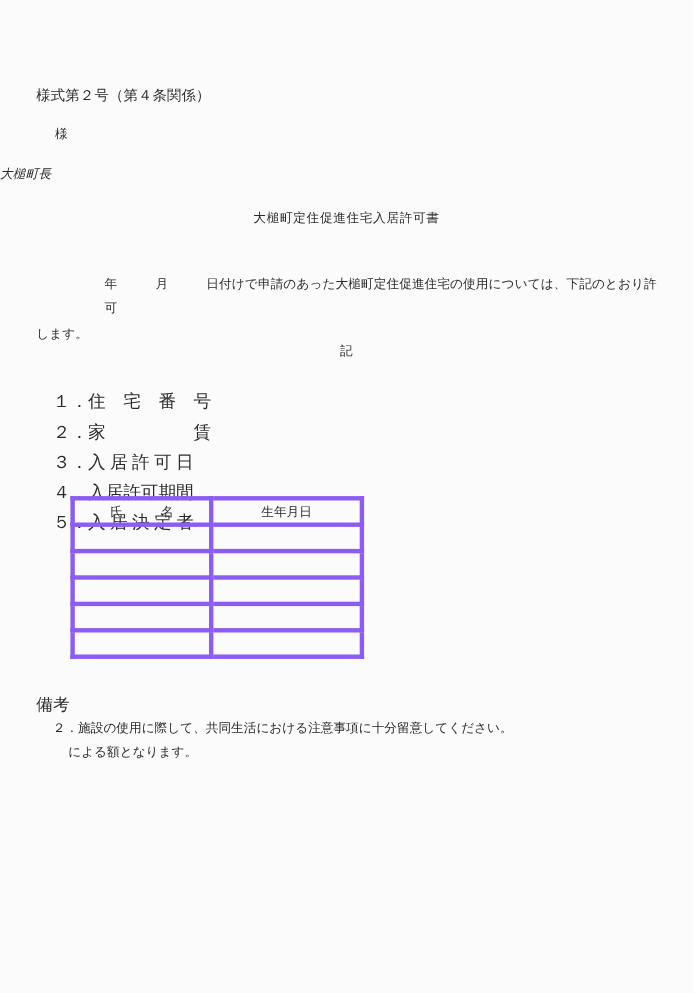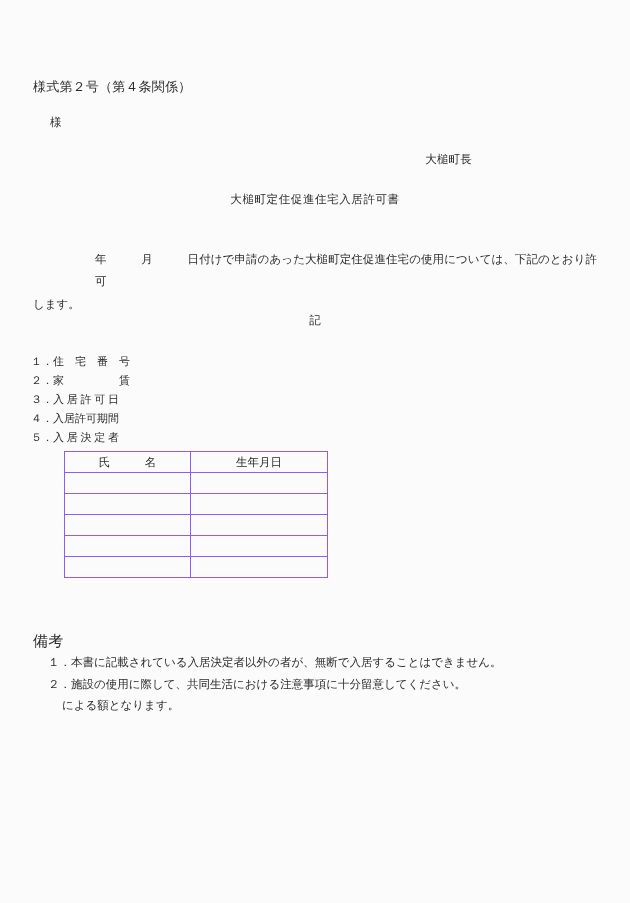--- a/index.html
+++ b/index.html
@@ -54,22 +54,22 @@
   .addressee {
     left: 50px;
     top: 114px;
     font-size: 11.5px;
   }
 
   .issuer {
     left: 0;
     top: 151px;
     width: 472px;
-    text-align: right;
-    font-size: 11.5px;
+    font-size: 11.5px;
+    font-style: italic;
   }
 
   .doc-title {
     left: 0;
     top: 191px;
     width: 630px;
     text-align: center;
     font-size: 11.5px;
     letter-spacing: 0.6px;
   }
@@ -95,42 +95,42 @@
     left: 0;
     top: 312px;
     width: 630px;
     text-align: center;
     font-size: 11.5px;
   }
 
   
   .items {
     position: absolute;
-    left: 31px;
+    left: 48px;
     top: 352px;
-    font-size: 11px;
+    font-size: 16px;
   }
   .items .item {
     line-height: 1.72;
     white-space: pre;
   }
 
   
   .resident-table {
     position: absolute;
     left: 64px;
     top: 451px;
     width: 263px;
     border-collapse: collapse;
     table-layout: fixed;
     font-size: 11.5px;
   }
   .resident-table th,
   .resident-table td {
-    border: 1px solid #8b5cf6;
+    border: 4px solid #8b5cf6;
     height: 20px;
     padding: 0;
     font-weight: normal;
     text-align: center;
     vertical-align: middle;
     white-space: pre;
   }
   .resident-table col.c-name { width: 126px; }
   .resident-table col.c-dob  { width: 137px; }
   .resident-table tbody td { height: 20px; }
@@ -223,20 +223,19 @@
       <tr>
         <td></td>
         <td></td>
       </tr>
     </tbody>
   </table>
 
   <div class="t remarks-head">備考</div>
 
   <div class="remarks">
-    <div class="r-item"><span class="r-num">１．</span><span>本書に記載されている入居決定者以外の者が、無断で入居することはできません。</span></div>
 
     <div class="r-item"><span class="r-num">２．</span><span>施設の使用に際して、共同生活における注意事項に十分留意してください。</span></div>
 
     <div class="r-cont">による額となります。</div>
   </div>
 
 </div>
 
 </body></html>

